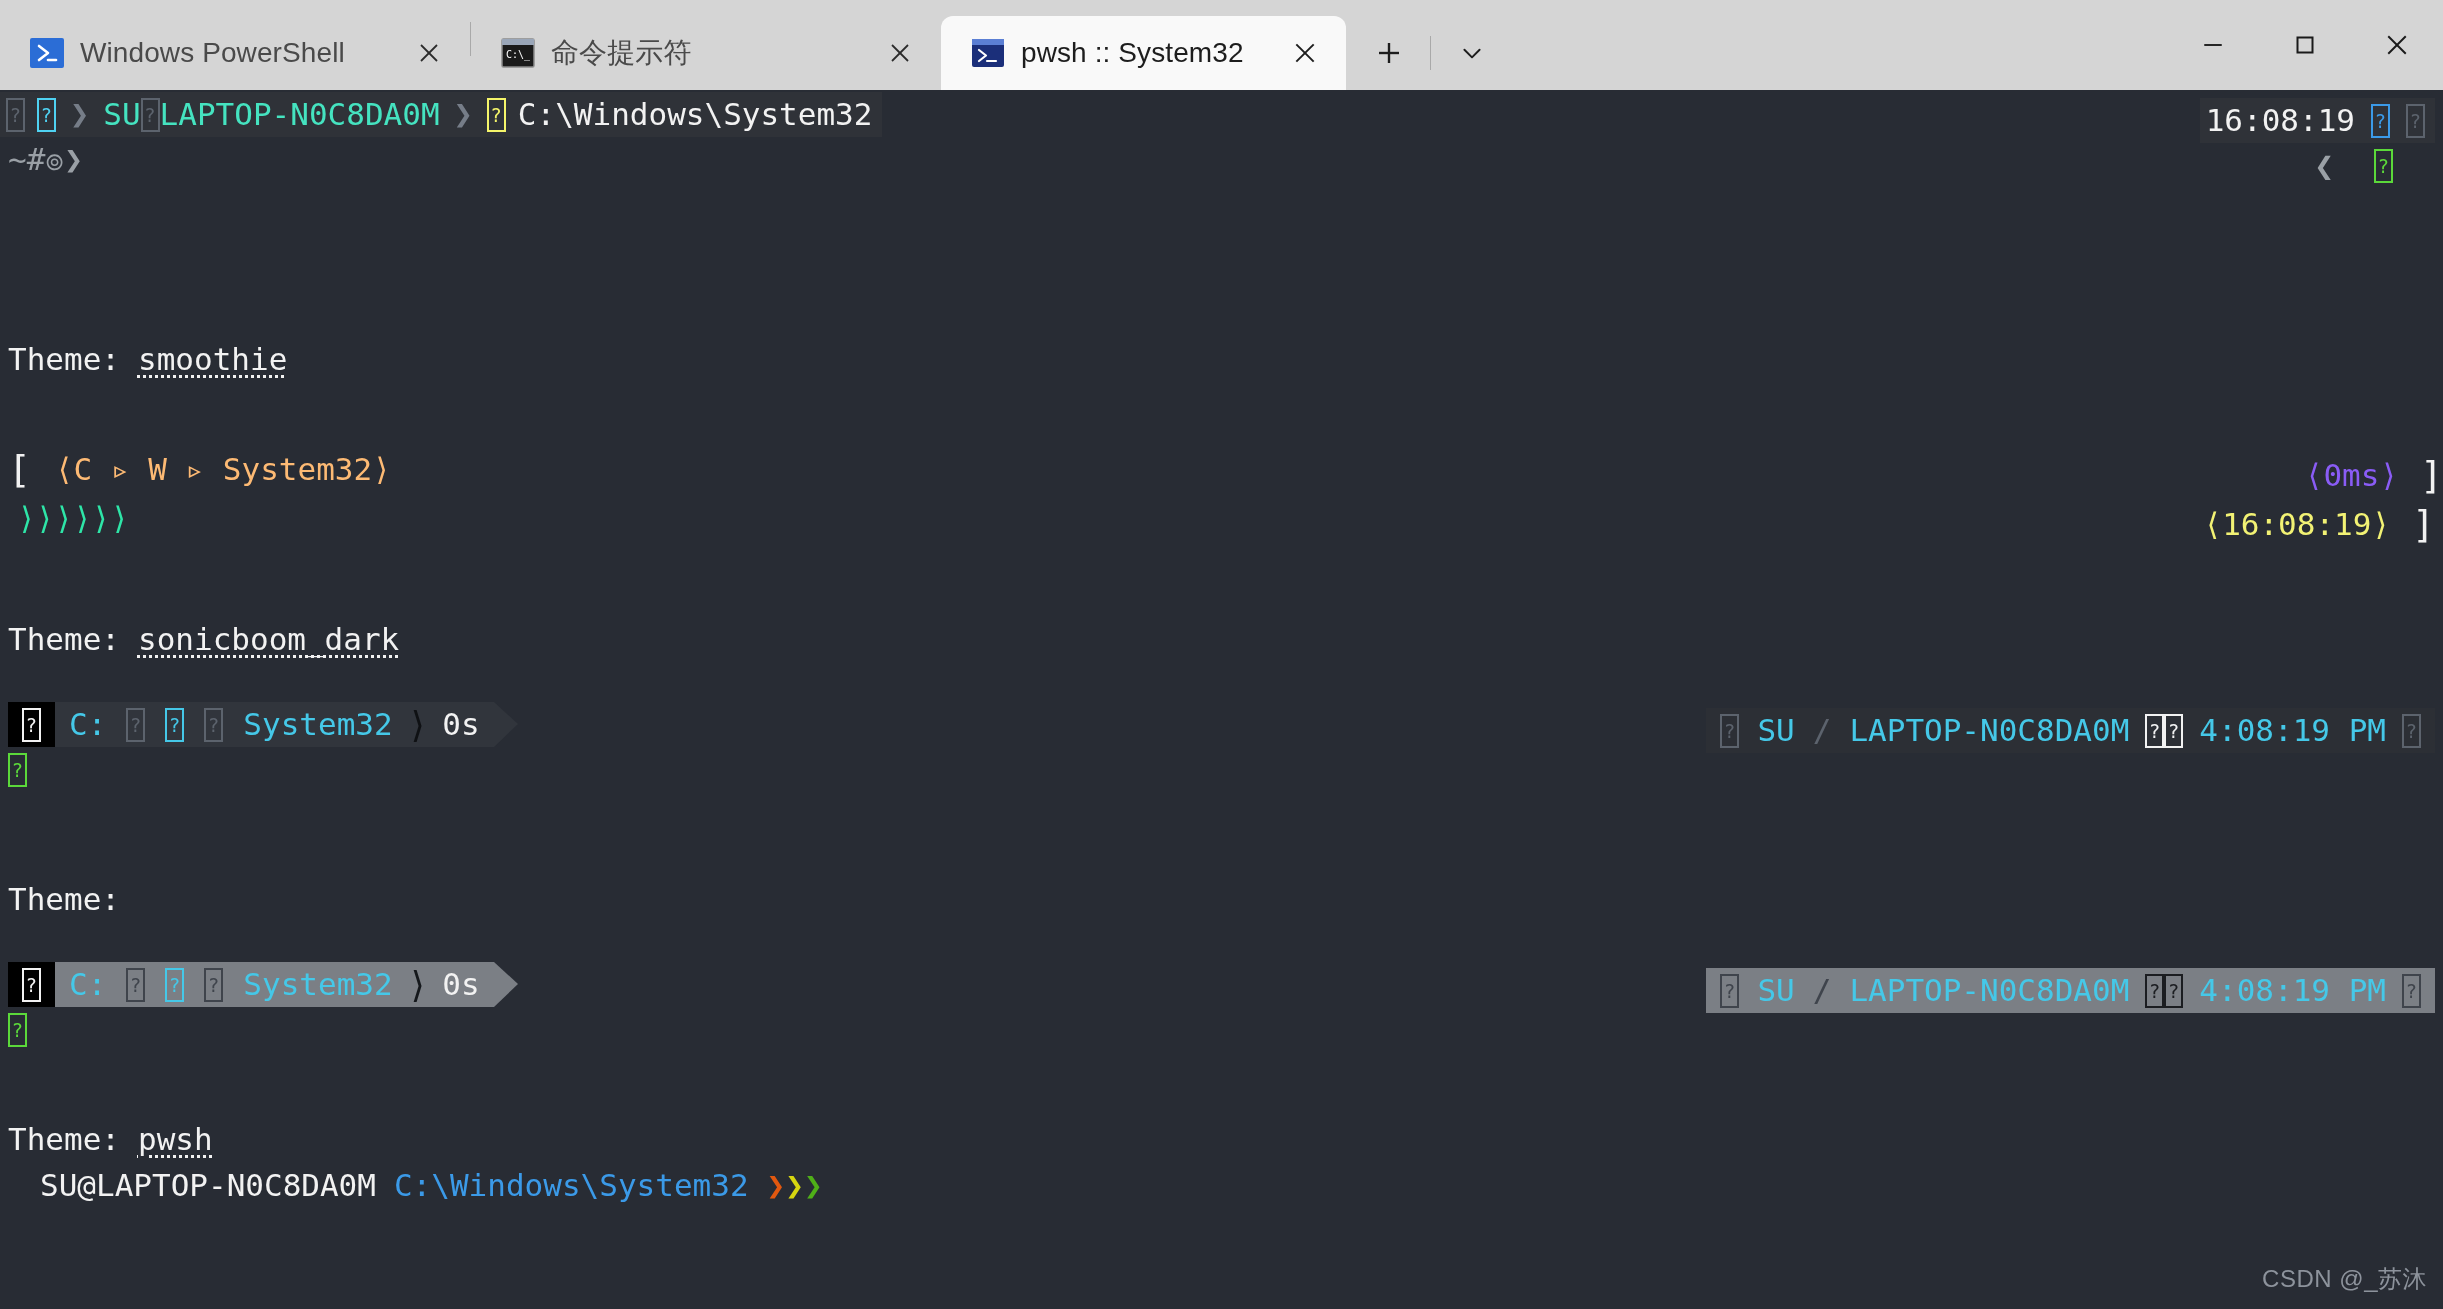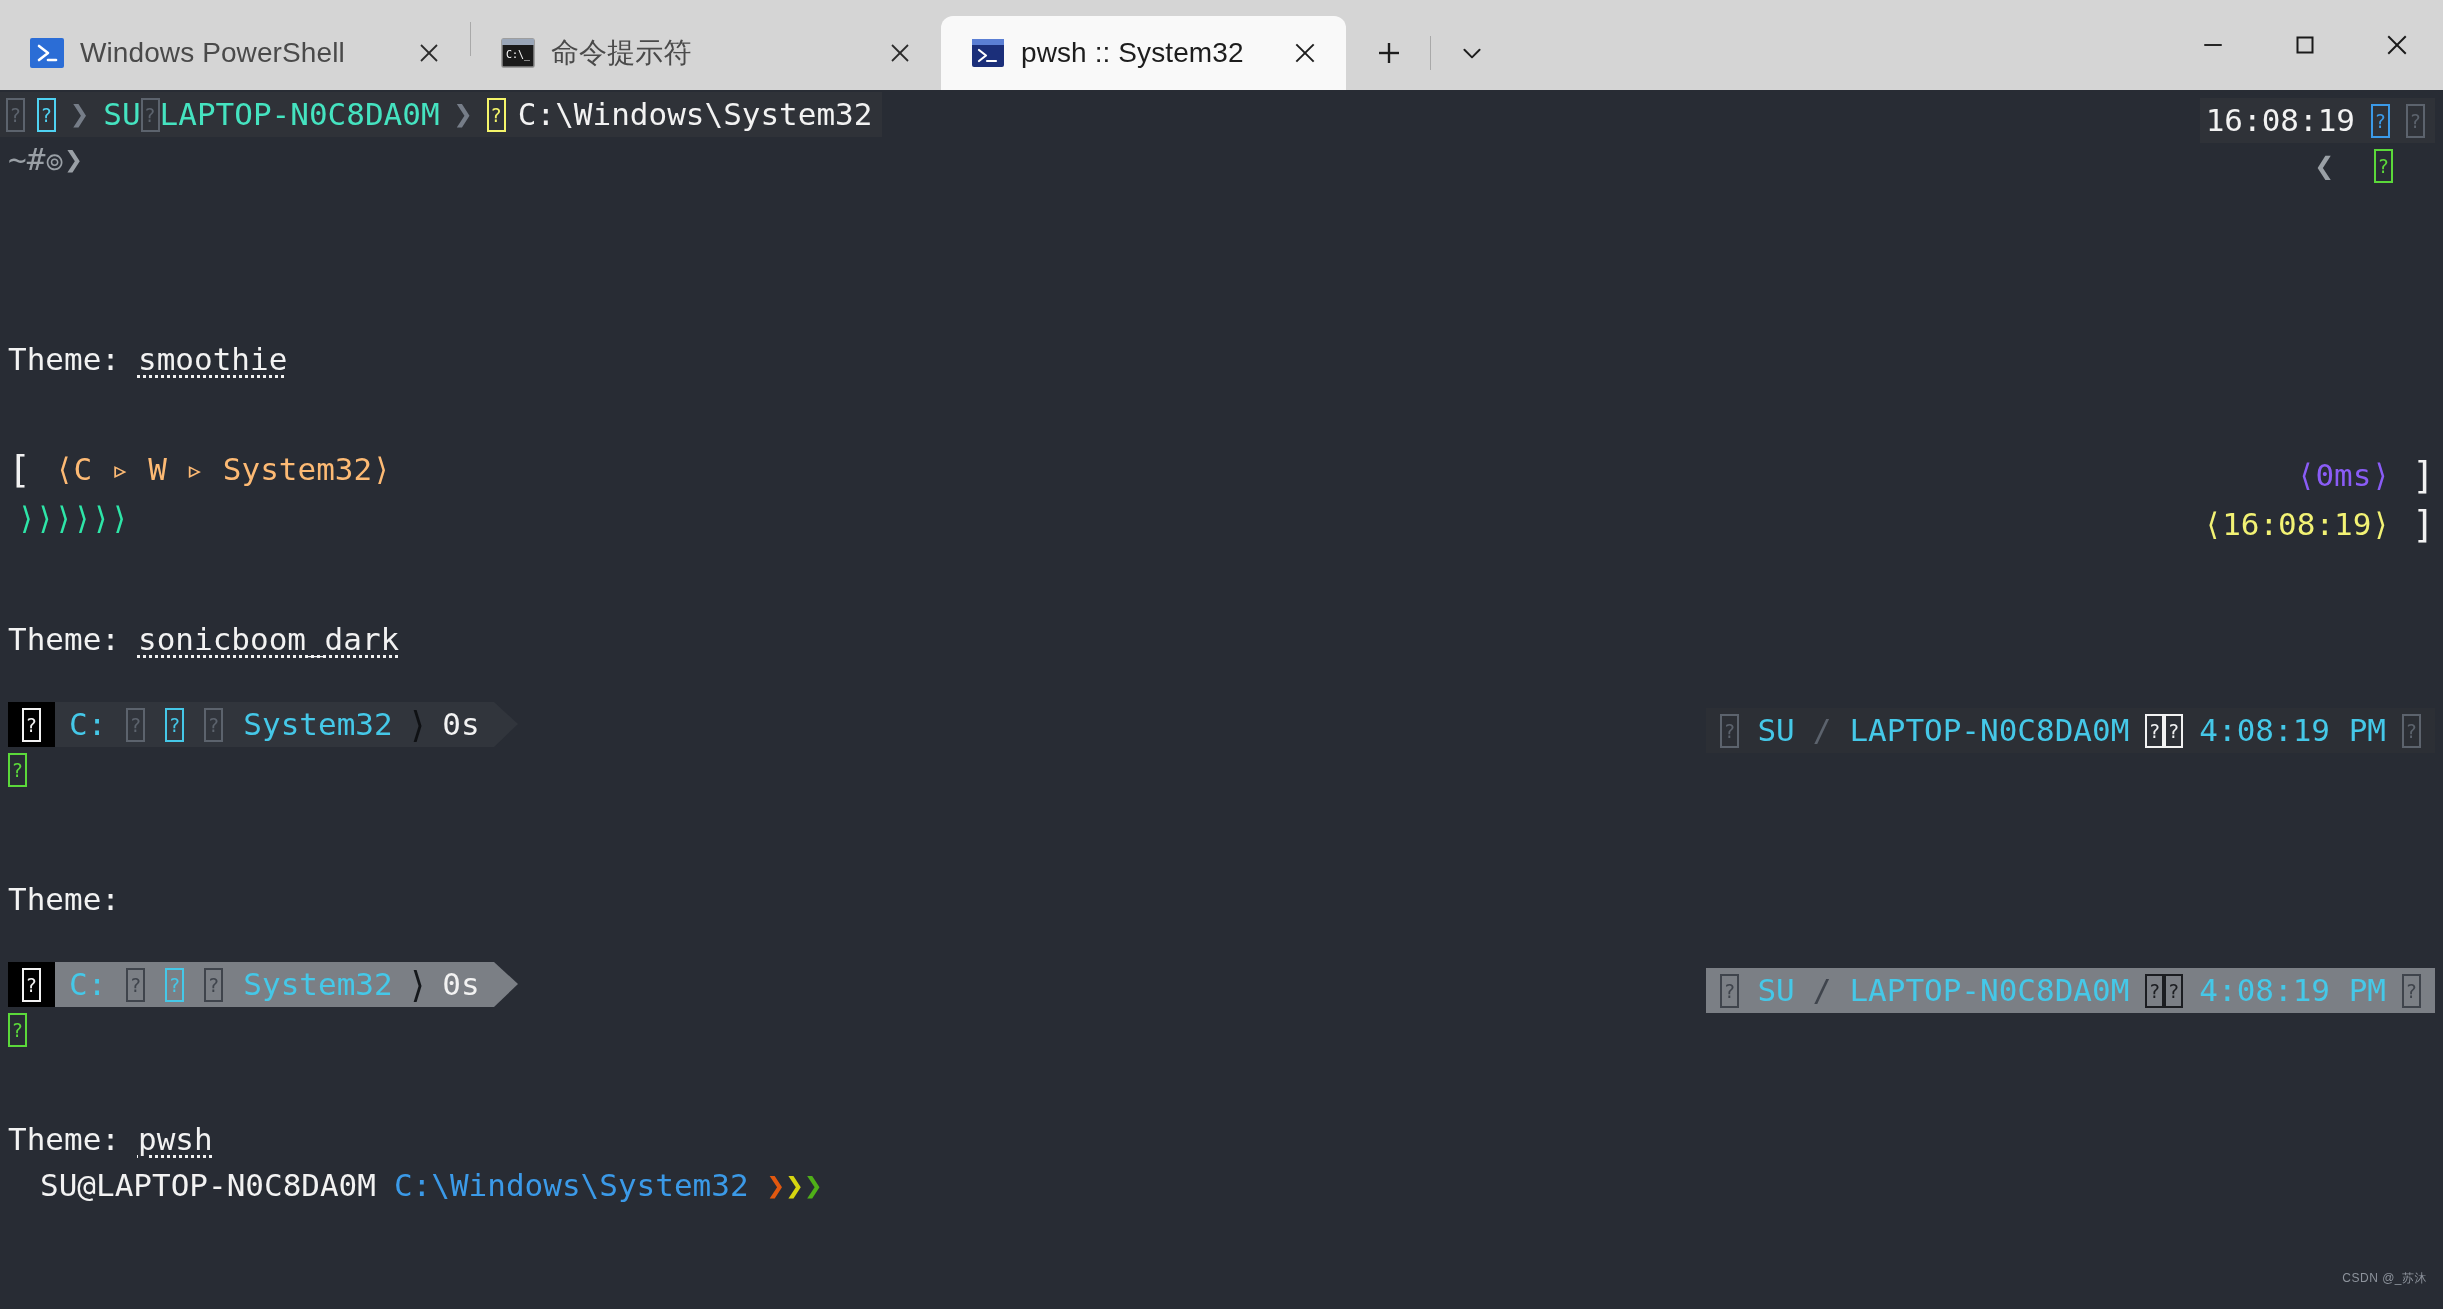--- a/index.html
+++ b/index.html
@@ -184,21 +184,21 @@
   .blk-black { background: #000000; }
   .blk-dark  { background: #31353c; }
   .blk-grey  { background: #7b7f85; }
   .blk-dkbox { background: #2c2f35; }
 
   .watermark {
     position: absolute;
     right: 16px;
     bottom: 6px;
     font-family: "Liberation Sans", sans-serif;
-    font-size: 12px;
+    font-size: 24px;
     color: #8d939c;
     letter-spacing: .5px;
   }
 </style>
 </head>
 <body>
 
 <div class="titlebar">
 
   <div class="tabstrip">
@@ -332,21 +332,21 @@
     <span class="pad c-white">Theme:</span>
     <span style="width:18px;display:inline-block;"></span>
     <span class="c-white uline">smoothie</span>
   </div>
 
   <div class="row" style="top:355px;">
     <span class="pad c-white" style="font-size:38px;">[</span>
     <span style="width:24px;display:inline-block;"></span>
     <span class="c-pink">⟨C ▹ W ▹ System32⟩</span>
   </div>
-  <div class="row r-right" style="top:355px; padding-right:8px;align-items:flex-end;">
+  <div class="row r-right" style="top:355px; align-items:flex-end;">
     <span class="c-purple">⟨0ms⟩</span>
     <span style="width:22px;display:inline-block;"></span>
     <span class="c-white" style="font-size:38px;">]</span>
   </div>
 
   <div class="row" style="top:404px;">
     <span class="pad c-white" style="font-size:38px;opacity:0;">[</span>
     <span class="c-green" style="margin-left:-14px;">⟩⟩⟩⟩⟩⟩</span>
   </div>
   <div class="row r-right" style="top:404px; padding-right:8px;">

